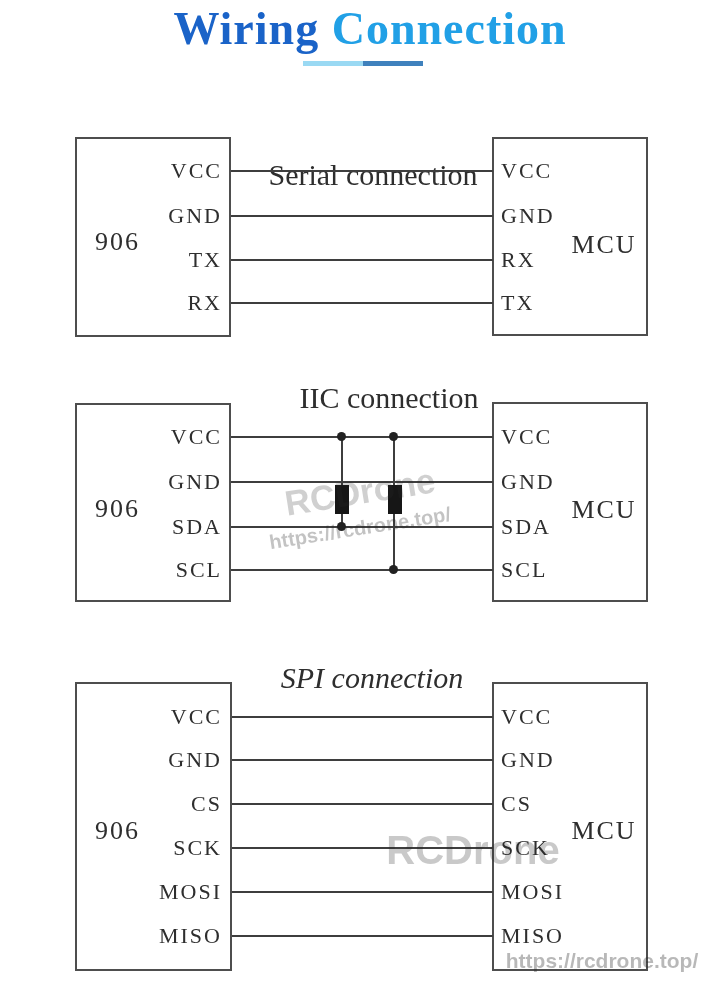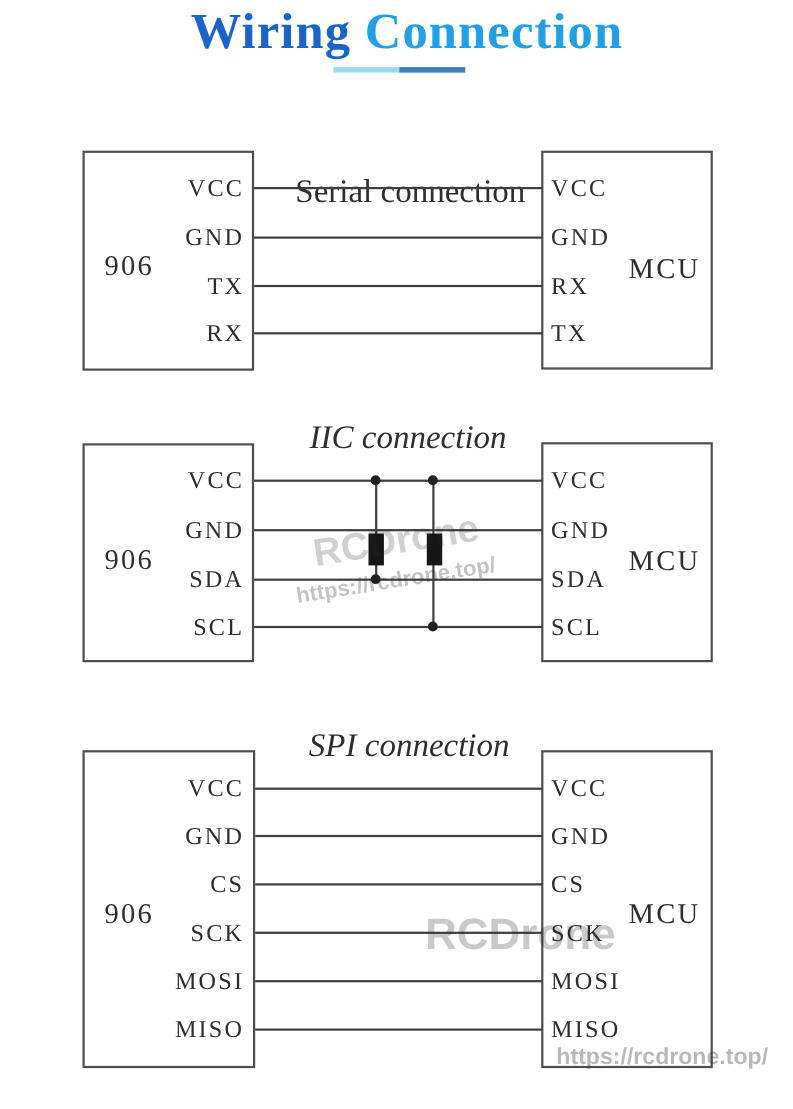--- a/index.html
+++ b/index.html
@@ -69,21 +69,21 @@
   <div class="abs pin l" style="top:156px;">VCC</div>
   <div class="abs pin l" style="top:201px;">GND</div>
   <div class="abs pin l" style="top:245px;">TX</div>
   <div class="abs pin l" style="top:288px;">RX</div>
 
   <div class="abs pin r" style="top:156px;">VCC</div>
   <div class="abs pin r" style="top:201px;">GND</div>
   <div class="abs pin r" style="top:245px;">RX</div>
   <div class="abs pin r" style="top:288px;">TX</div>
 
-  <div class="abs heading" style="left:241px;top:381px;font-style:italic;">IIC connection</div>
+  <div class="abs heading" style="left:259px;top:381px;">IIC connection</div>
 
   <div class="abs dbox" style="left:75px;top:403px;width:156px;height:199px;"></div>
   <div class="abs dbox" style="left:492px;top:402px;width:156px;height:200px;"></div>
 
   <div class="abs wire" style="left:231px;top:436px;width:262px;"></div>
   <div class="abs wire" style="left:231px;top:481px;width:262px;"></div>
   <div class="abs wire" style="left:231px;top:526px;width:262px;"></div>
   <div class="abs wire" style="left:231px;top:569px;width:262px;"></div>
 
   <div class="abs vwire" style="left:341px;top:437px;height:90px;"></div>

